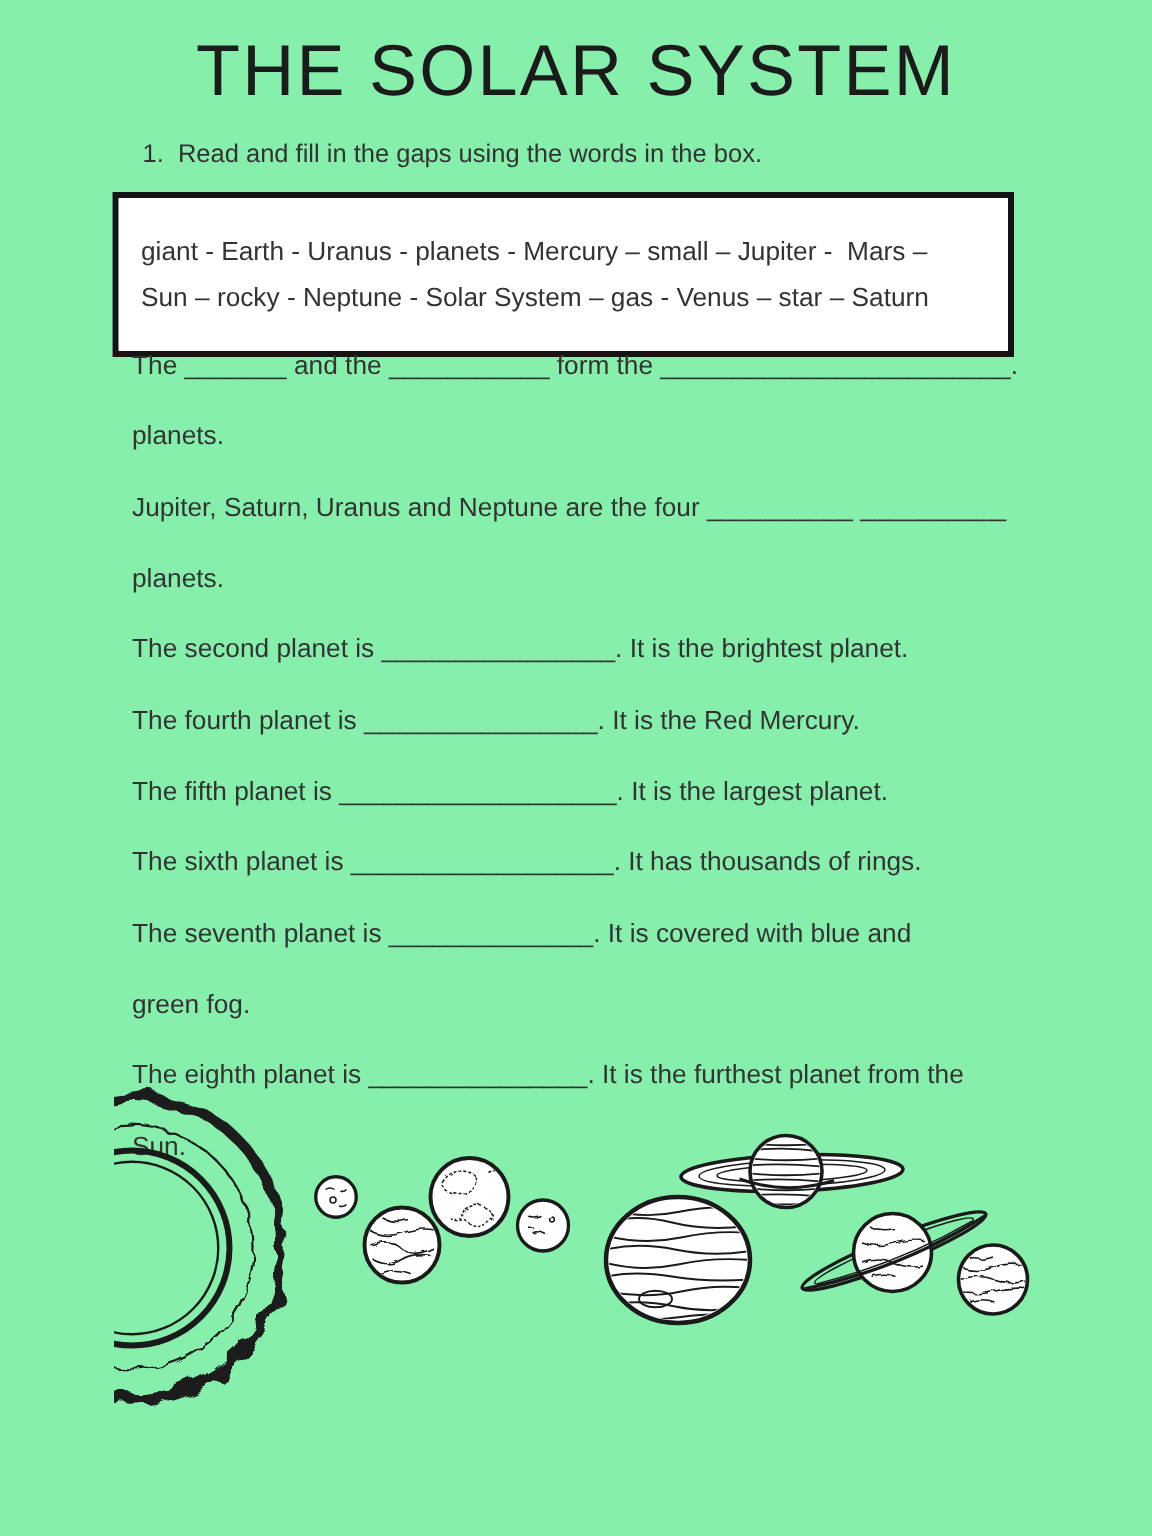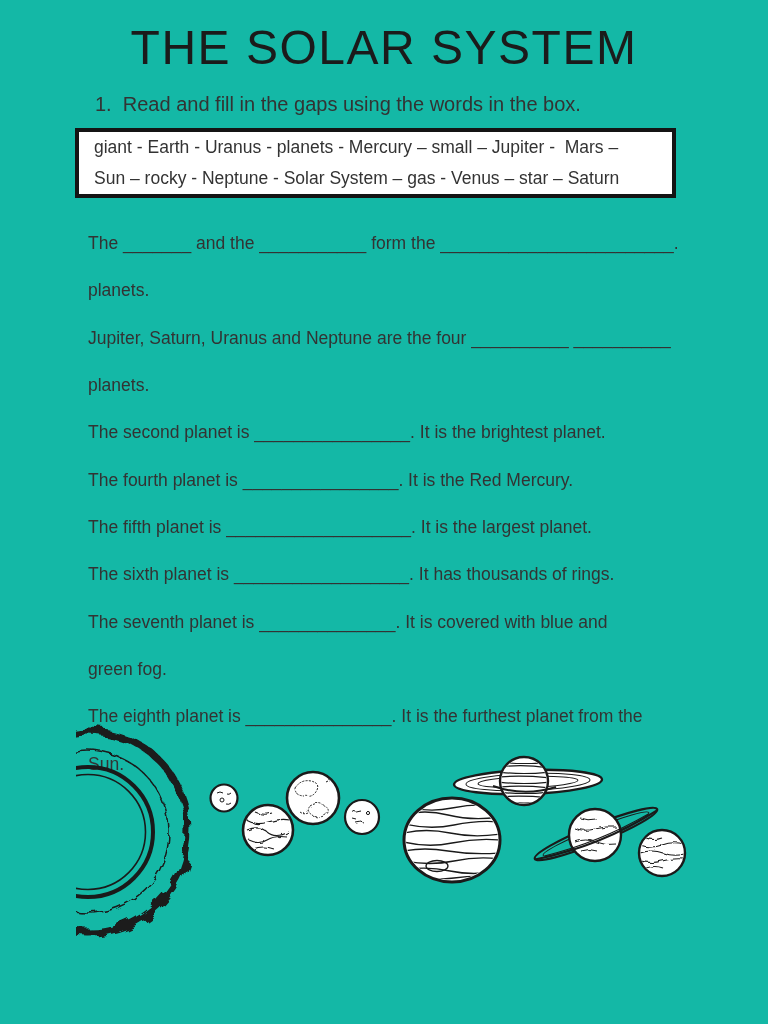--- a/index.html
+++ b/index.html
@@ -1,22 +1,22 @@
 <!DOCTYPE html>
 <html><head>
 <meta charset="utf-8">
 <style>
   html,body{margin:0;padding:0;background:#fff;}
-  .page{position:relative;width:768px;height:1024px;background:#14b8a6;overflow:hidden;
+  .page{position:relative;width:768px;height:1024px;background:#86efac;overflow:hidden;
         font-family:"Liberation Sans","DejaVu Sans",sans-serif;color:#2b2b2b;}
   .title{position:absolute;top:20px;left:0;width:100%;text-align:center;
          font-size:48px;font-weight:400;letter-spacing:1.5px;color:#1b1b1b;line-height:56px;}
-  .instruction{position:absolute;top:93px;left:95px;font-size:20px;white-space:pre-wrap;color:#333;}
+  .instruction{position:absolute;top:93px;left:95px;font-size:17px;white-space:pre-wrap;color:#333;}
   .word-box{position:absolute;top:128px;left:75px;width:563px;border:4px solid #141414;
-            padding:0 15px;background:#fff;}
+            padding:20px 15px;background:#fff;}
   .word-row{font-size:17.5px;line-height:31px;white-space:pre-wrap;color:#333;}
   .exercise{position:absolute;top:212px;left:72px;width:656px;}
   .exercise p{margin:16px;font-size:17.5px;line-height:31.35px;white-space:pre-wrap;color:#333;}
   .art{position:absolute;top:700px;left:0;}
 </style>
 </head>
 <body>
 
 <div class="page">
 

